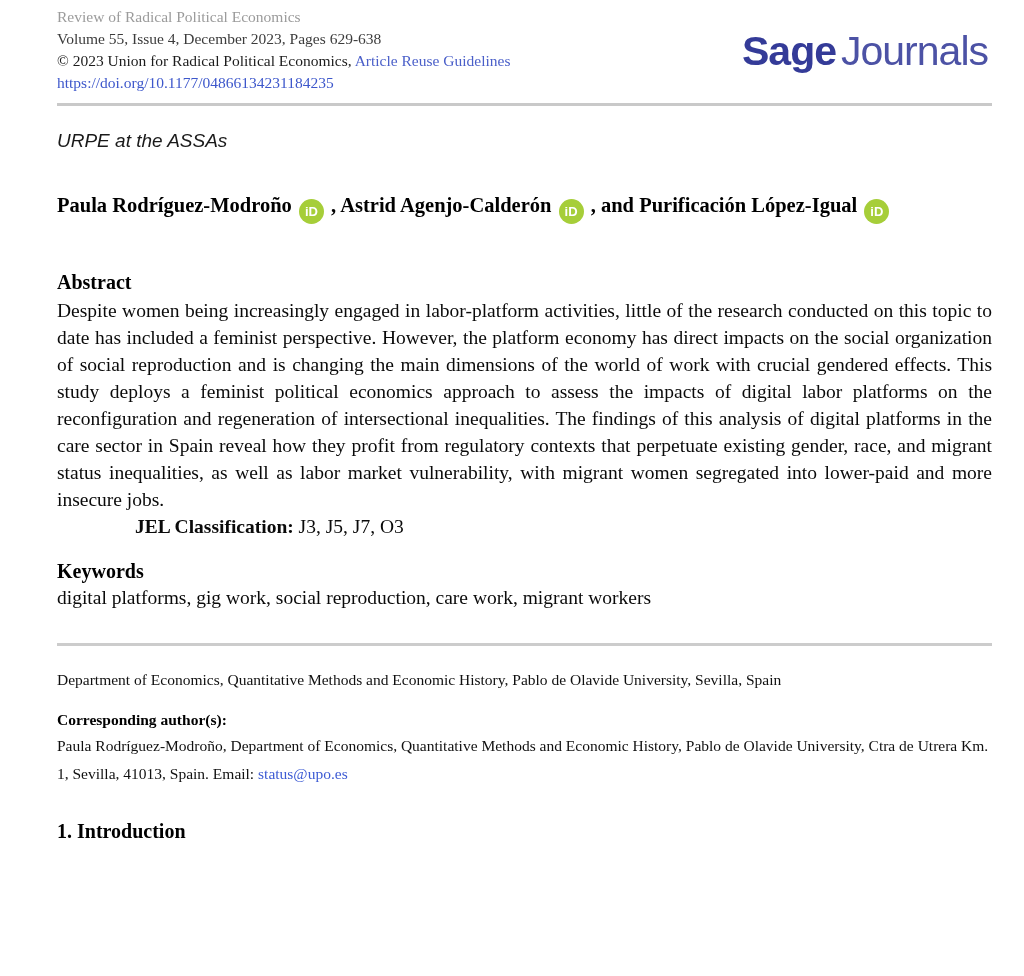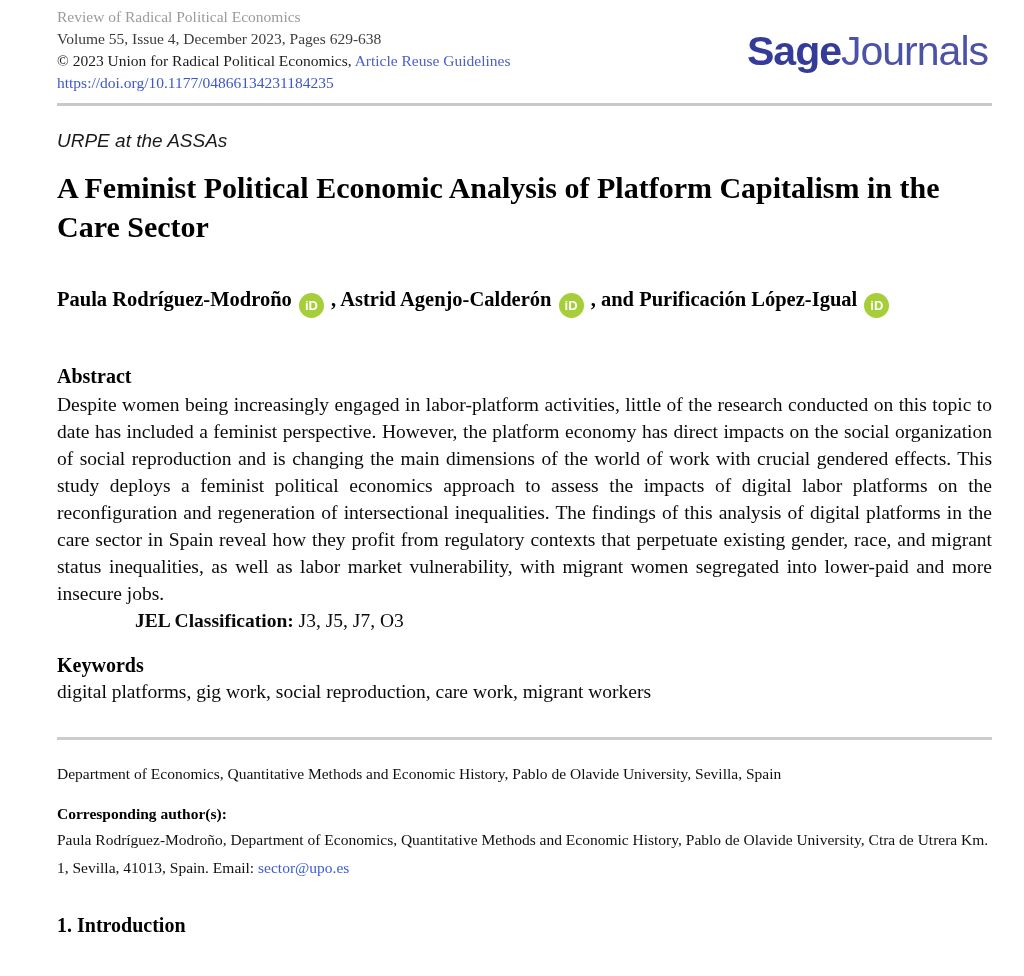--- a/index.html
+++ b/index.html
@@ -28,21 +28,21 @@
   .logo {
     position: absolute;
     top: 22px;
     right: 4px;
     font-family: "Liberation Sans", sans-serif;
     font-size: 41px;
     letter-spacing: -1px;
     white-space: nowrap;
   }
   .logo .sage { font-weight: 700; color: #343b98; }
-  .logo .journals { font-weight: 400; color: #4c52a5; }
+  .logo .journals { font-weight: 400; color: #4c52a5; margin-left: 5px; }
   .rule {
     border: none;
     height: 3px;
     background: #c9c9c9;
     margin-top: 9px;
   }
   
   .section-label {
     margin-top: 24px;
     font-family: "Liberation Sans", sans-serif;
@@ -149,38 +149,37 @@
       <div class="meta-line issue-line">Volume 55, Issue 4, December 2023, Pages 629-638</div>
       <div class="meta-line copyright-line"><span>© 2023 Union for Radical Political Economics, </span><a class="link">Article Reuse Guidelines</a></div>
       <div class="meta-line"><a class="link doi-link">https://doi.org/10.1177/04866134231184235</a></div>
       <div class="logo"><span class="sage">Sage</span><span class="journals">Journals</span></div>
     </div>
 
     <hr class="rule">
 
     <div class="section-label">URPE at the ASSAs</div>
 
-    <h1 class="title">A Feminist Political Economic Analysis of Platform Capitalism in the Care Sector</h1>
 
     <div class="authors">
       <span>Paula Rodríguez-Modroño</span>
       <span class="orcid">iD</span><span> , </span><span>Astrid Agenjo-Calderón</span>
       <span class="orcid">iD</span><span> , and </span><span>Purificación López-Igual</span>
       <span class="orcid">iD</span>
     </div>
 
     <div class="abstract-heading">Abstract</div>
     <div class="abstract-text">Despite women being increasingly engaged in labor-platform activities, little of the research conducted on this topic to date has included a feminist perspective. However, the platform economy has direct impacts on the social organization of social reproduction and is changing the main dimensions of the world of work with crucial gendered effects. This study deploys a feminist political economics approach to assess the impacts of digital labor platforms on the reconfiguration and regeneration of intersectional inequalities. The findings of this analysis of digital platforms in the care sector in Spain reveal how they profit from regulatory contexts that perpetuate existing gender, race, and migrant status inequalities, as well as labor market vulnerability, with migrant women segregated into lower-paid and more insecure jobs.</div>
     <div class="jel-line"><span class="jel-label">JEL Classification:</span><span> J3, J5, J7, O3</span></div>
 
     <div class="keywords-heading">Keywords</div>
     <div class="keywords-text">digital platforms, gig work, social reproduction, care work, migrant workers</div>
 
     <hr class="rule rule2">
 
     <div class="affiliation">Department of Economics, Quantitative Methods and Economic History, Pablo de Olavide University, Sevilla, Spain</div>
     <div class="corr-heading">Corresponding author(s):</div>
-    <div class="corr-text"><span>Paula Rodríguez-Modroño, Department of Economics, Quantitative Methods and Economic History, Pablo de Olavide University, Ctra de Utrera Km. 1, Sevilla, 41013, Spain. Email: </span><a class="link email-link">sector@upo.es</a></div>
+    <div class="corr-text"><span>Paula Rodríguez-Modroño, Department of Economics, Quantitative Methods and Economic History, Pablo de Olavide University, Ctra de Utrera Km. 1, Sevilla, 41013, Spain. Email: </span><a class="link email-link">status@upo.es</a></div>
 
     <div class="clipped-heading">1. Introduction</div>
 
   </div>
 </div>
 
 </body></html>

